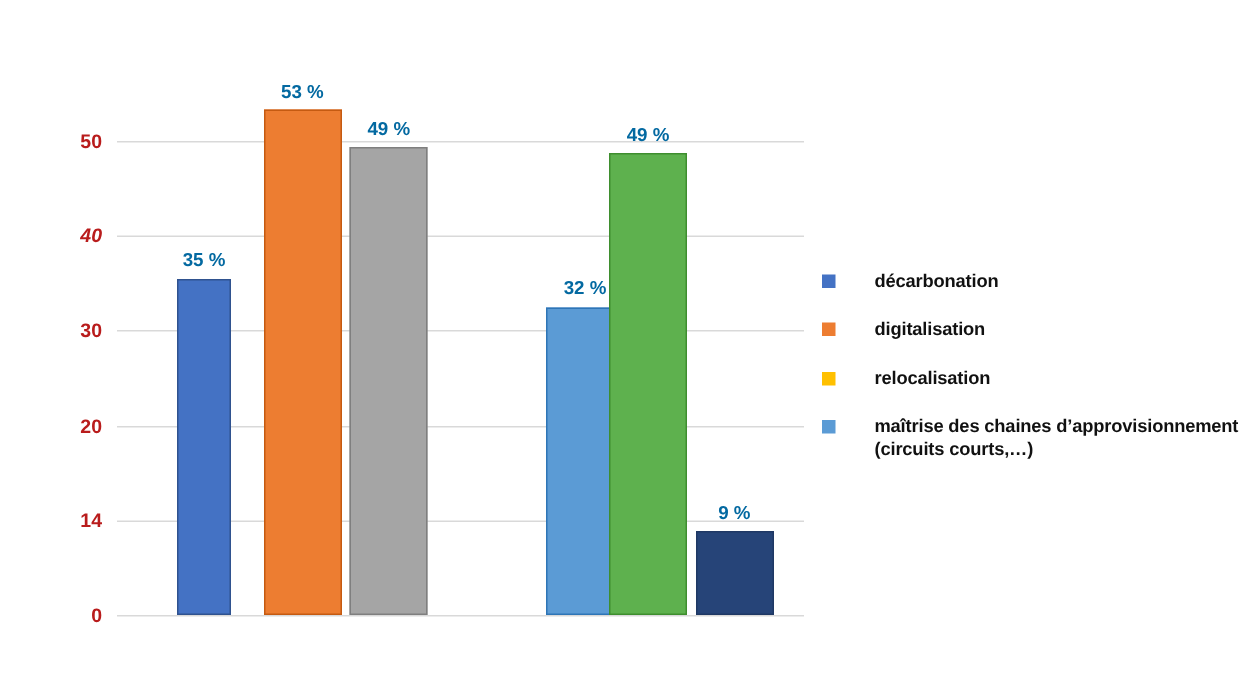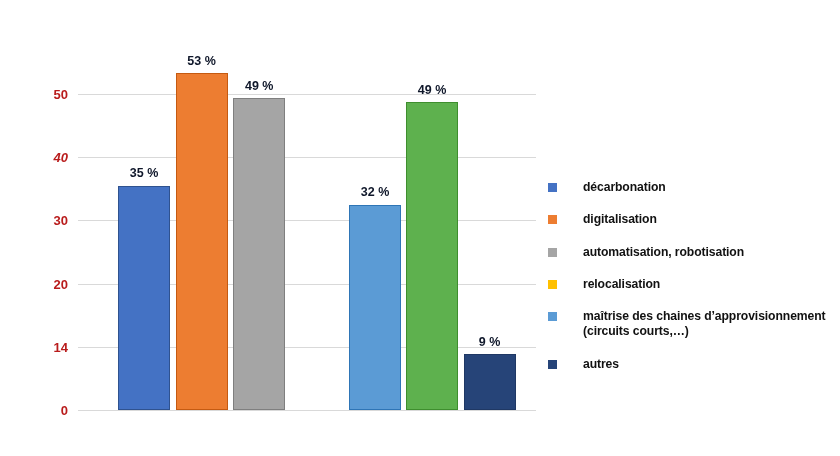--- a/index.html
+++ b/index.html
@@ -71,21 +71,21 @@
     left: 0;
     width: 100%;
     box-sizing: border-box;
   }
   .bar-value {
     position: absolute;
     left: 50%;
     transform: translateX(-50%);
     font-size: 12.5px;
     font-weight: bold;
-    color: #0f172a;
+    color: #0369a1;
     white-space: nowrap;
     line-height: 1;
   }
 
   
   #legend {
     position: absolute;
     left: 548px;
     top: 180px;
     width: 288px;
@@ -127,33 +127,33 @@
       </div>
     <div id="yaxis-layer">
         <div class="ytick-label" style="top: 0px;">50</div>
         <div class="ytick-label" style="top: 63.2px; font-style: italic;">40</div>
         <div class="ytick-label" style="top: 126.4px;">30</div>
         <div class="ytick-label" style="top: 189.6px;">20</div>
         <div class="ytick-label" style="top: 252.8px;">14</div>
         <div class="ytick-label" style="top: 316px;">0</div>
       </div>
     <div id="bars-layer">
-        <div class="bar-group" style="left: 40px; width: 52px; height: 316px;">
+        <div class="bar-group" style="left: 40px; width: 36px; height: 316px;">
           <div class="bar" title="décarbonation" style="height: 224.36px; background: rgb(68, 114, 196); border: 1px solid rgb(47, 82, 143);"></div>
           <div class="bar-value" style="bottom: 230.36px;">35 %</div>
         </div>
         <div class="bar-group" style="left: 97.6px; width: 52px; height: 316px;">
           <div class="bar" title="digitalisation" style="height: 336.856px; background: rgb(237, 125, 49); border: 1px solid rgb(197, 90, 17);"></div>
           <div class="bar-value" style="bottom: 342.856px;">53 %</div>
         </div>
         <div class="bar-group" style="left: 155.2px; width: 52px; height: 316px;">
           <div class="bar" title="automatisation, robotisation" style="height: 311.576px; background: rgb(165, 165, 165); border: 1px solid rgb(127, 127, 127);"></div>
           <div class="bar-value" style="bottom: 317.576px;">49 %</div>
         </div>
-        <div class="bar-group" style="left: 271px; width: 52px; height: 316px;">
+        <div class="bar-group" style="left: 286px; width: 52px; height: 316px;">
           <div class="bar" title="maîtrise des chaines d’approvisionnement (circuits courts,…)" style="height: 205.4px; background: rgb(91, 155, 213); border: 1px solid rgb(46, 117, 182);"></div>
           <div class="bar-value" style="bottom: 211.4px;">32 %</div>
         </div>
         <div class="bar-group" style="left: 328px; width: 52px; height: 316px;">
           <div class="bar" title="ressources humaines (recrutement, formation, …)" style="height: 307.784px; background: rgb(94, 177, 78); border: 1px solid rgb(62, 142, 46);"></div>
           <div class="bar-value" style="bottom: 313.784px;">49 %</div>
         </div>
         <div class="bar-group" style="left: 385.6px; width: 52px; height: 316px;">
           <div class="bar" title="autres" style="height: 55.616px; background: rgb(38, 68, 120); border: 1px solid rgb(31, 56, 100);"></div>
           <div class="bar-value" style="bottom: 61.616px;">9 %</div>
@@ -164,30 +164,22 @@
   <div id="legend">
       <div class="legend-item">
         <span class="legend-swatch" style="background: rgb(68, 114, 196);"></span>
         <span class="legend-label">décarbonation</span>
       </div>
       <div class="legend-item">
         <span class="legend-swatch" style="background: rgb(237, 125, 49);"></span>
         <span class="legend-label">digitalisation</span>
       </div>
       <div class="legend-item">
-        <span class="legend-swatch" style="background: rgb(165, 165, 165);"></span>
-        <span class="legend-label">automatisation, robotisation</span>
-      </div>
-      <div class="legend-item">
         <span class="legend-swatch" style="background: rgb(255, 192, 0);"></span>
         <span class="legend-label">relocalisation</span>
       </div>
       <div class="legend-item">
         <span class="legend-swatch" style="background: rgb(91, 155, 213);"></span>
         <span class="legend-label">maîtrise des chaines d’approvisionnement (circuits courts,…)</span>
       </div>
-      <div class="legend-item">
-        <span class="legend-swatch" style="background: rgb(38, 68, 120);"></span>
-        <span class="legend-label">autres</span>
-      </div>
     </div>
 
 </div>
 
 </body></html>

